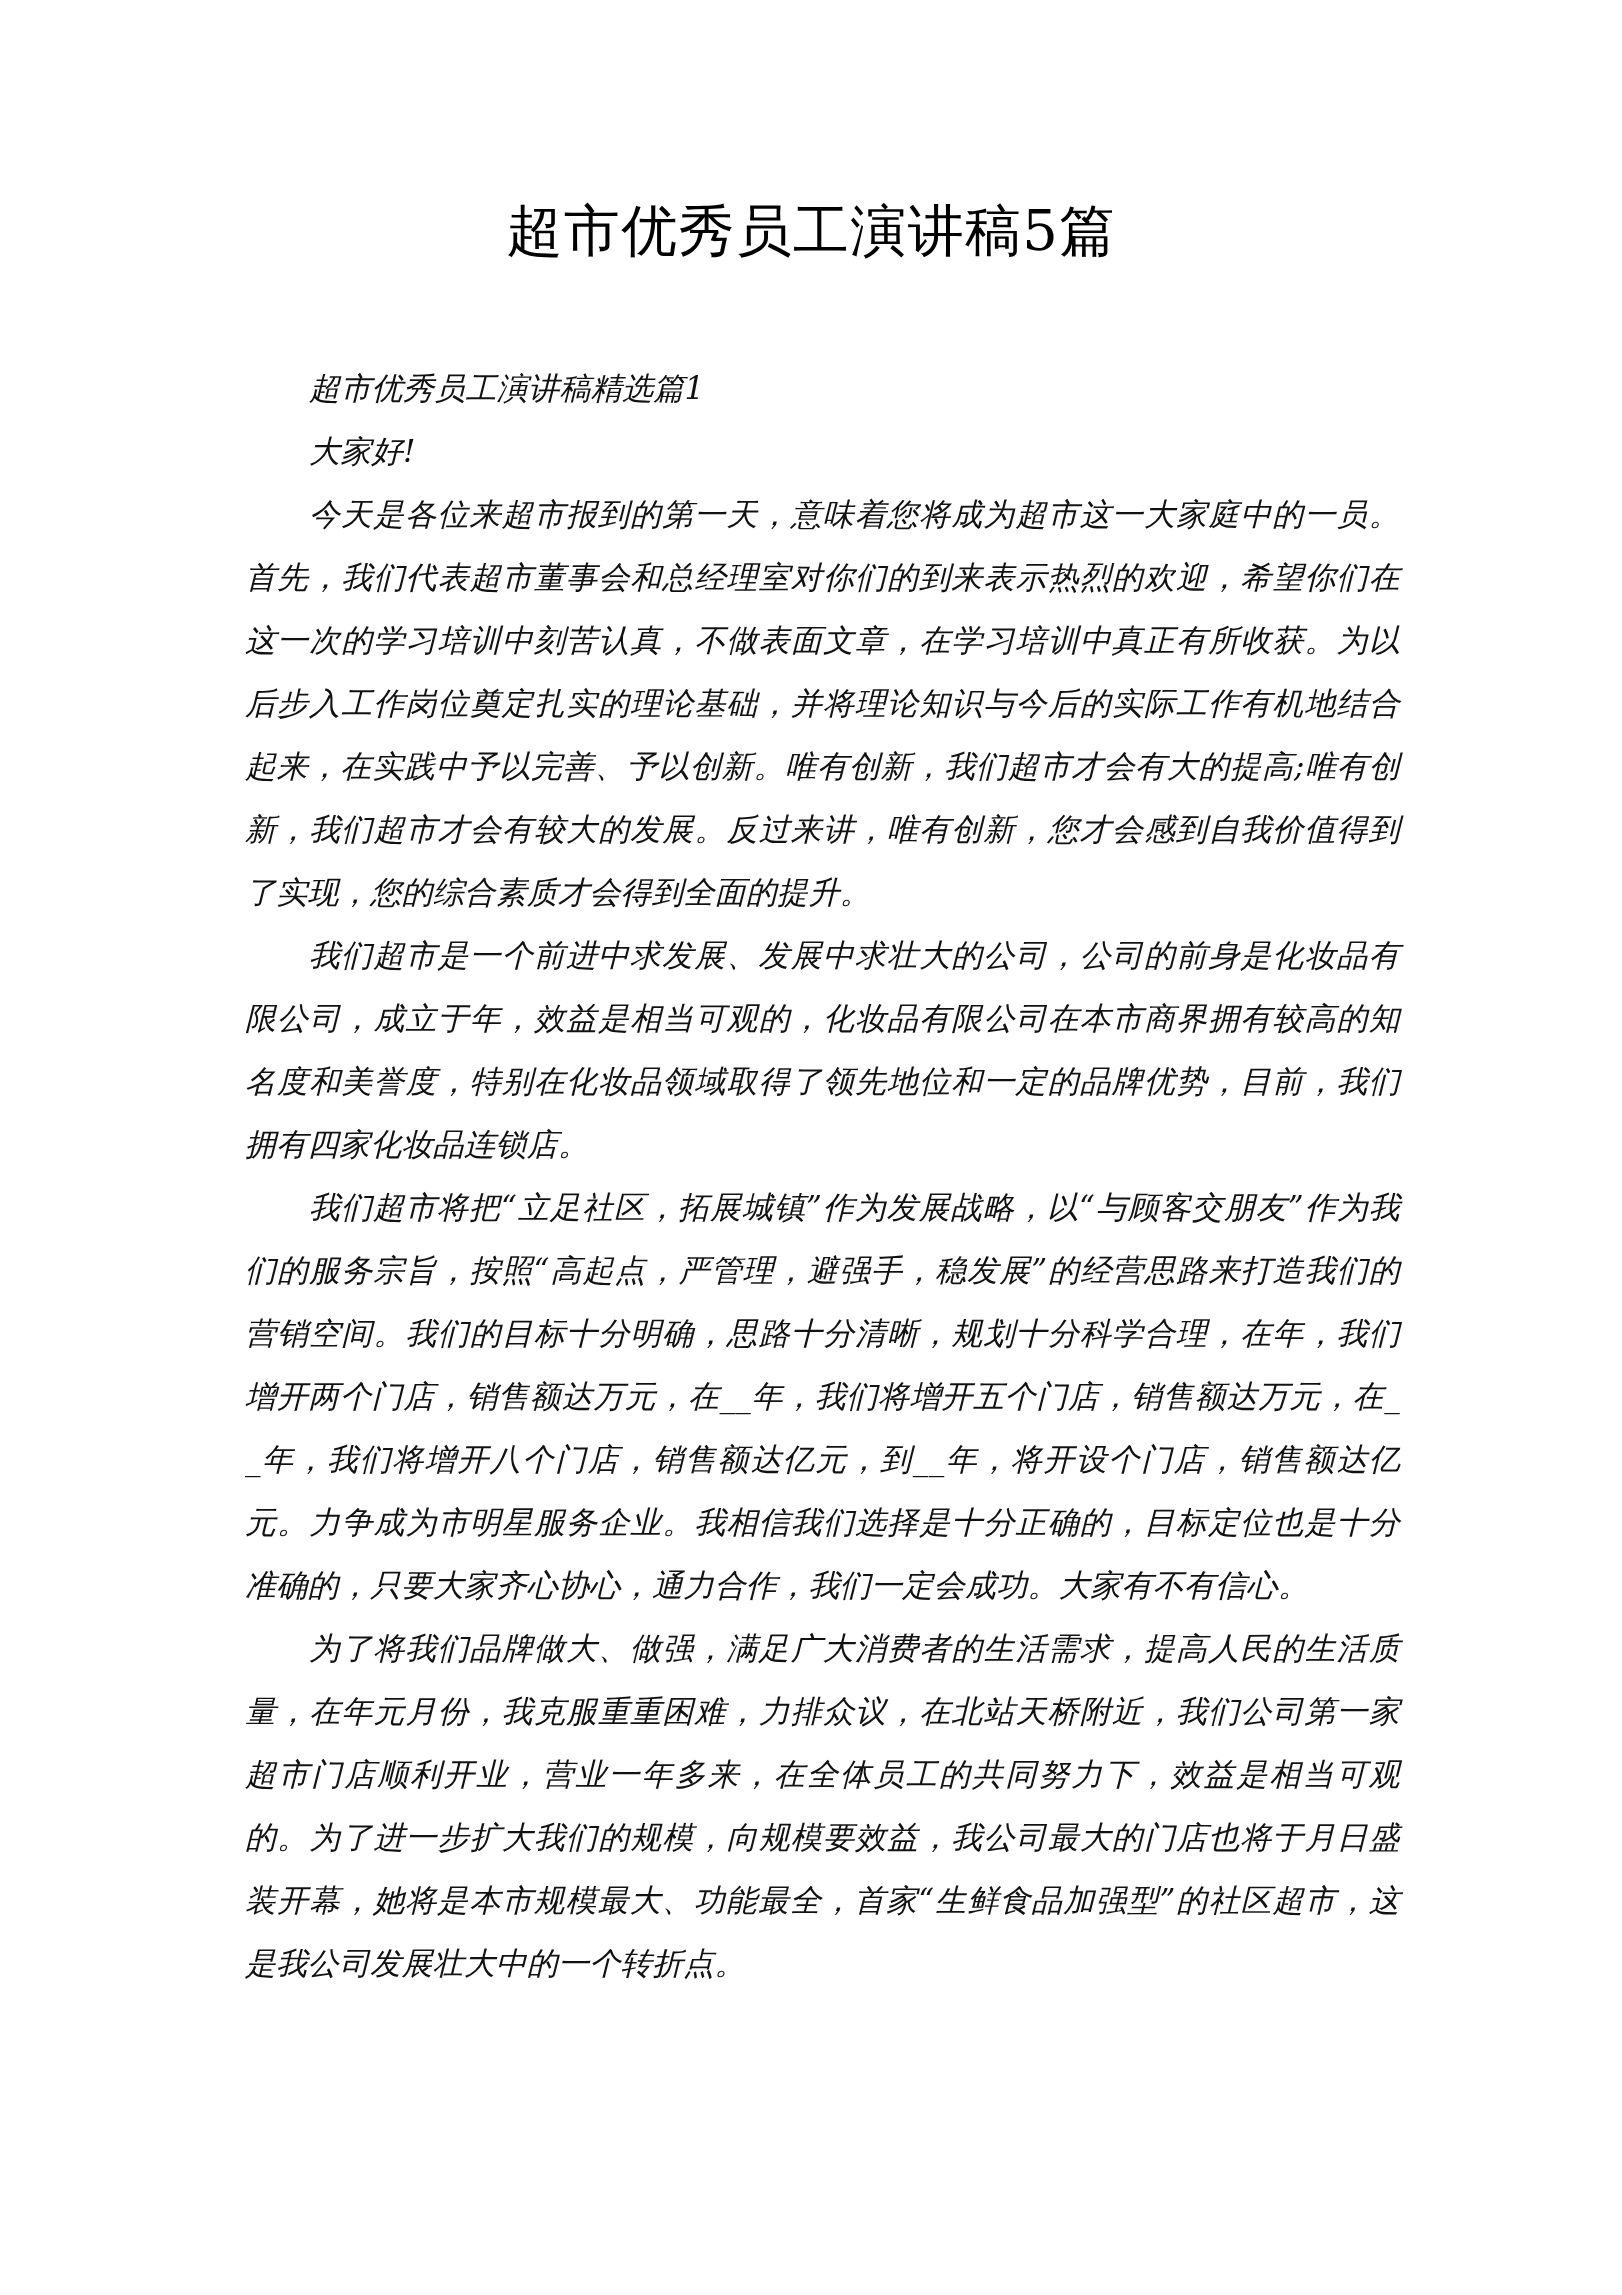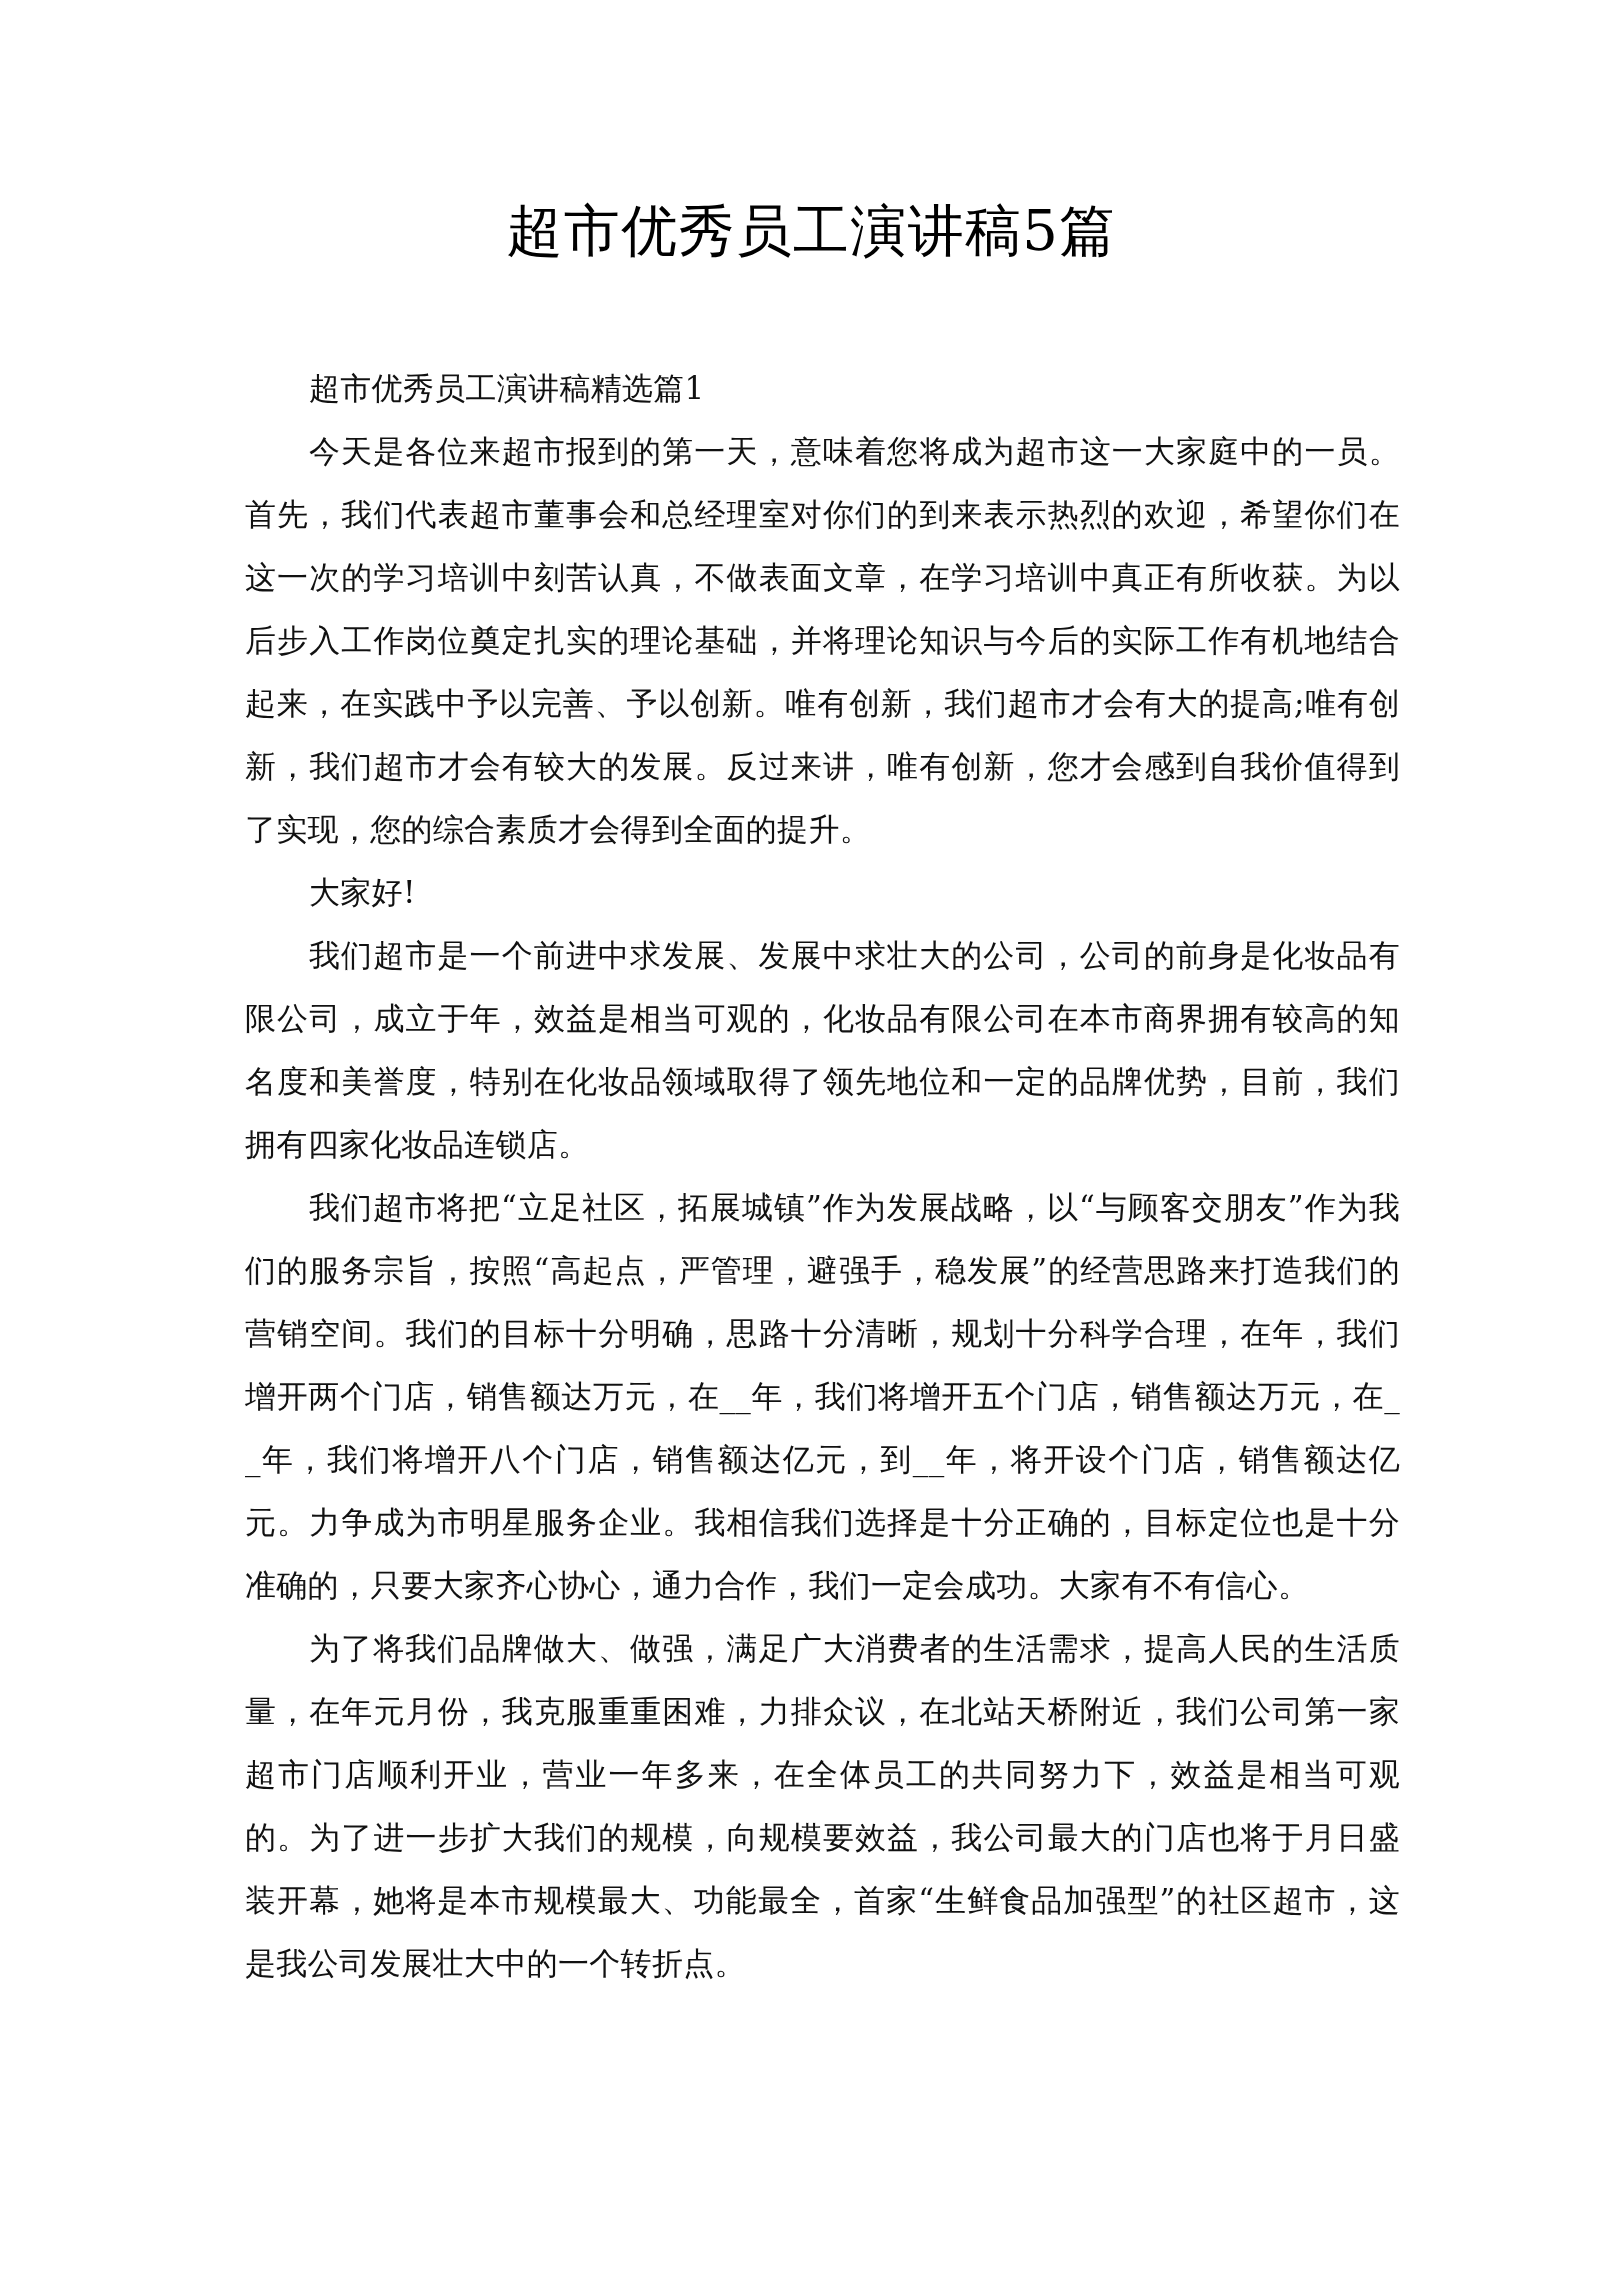--- a/index.html
+++ b/index.html
@@ -44,30 +44,31 @@
     .para {
       margin: 0;
       font-size: 31px;
       line-height: 63px;
       text-indent: 64px;
       text-align: justify;
       text-justify: inter-character;
       letter-spacing: 0.3px;
       color: #111111;
       word-break: break-all;
+      font-style: italic;
     }
   </style>
 </head>
 <body>
 
 <div class="page">
   <h1 class="doc-title">超市优秀员工演讲稿5篇</h1>
 
   <div class="body-text">
     <p class="para">超市优秀员工演讲稿精选篇1</p>
+    <p class="para">大家好!</p>
     <p class="para">今天是各位来超市报到的第一天，意味着您将成为超市这一大家庭中的一员。首先，我们代表超市董事会和总经理室对你们的到来表示热烈的欢迎，希望你们在这一次的学习培训中刻苦认真，不做表面文章，在学习培训中真正有所收获。为以后步入工作岗位奠定扎实的理论基础，并将理论知识与今后的实际工作有机地结合起来，在实践中予以完善、予以创新。唯有创新，我们超市才会有大的提高;唯有创新，我们超市才会有较大的发展。反过来讲，唯有创新，您才会感到自我价值得到了实现，您的综合素质才会得到全面的提升。</p>
-    <p class="para">大家好!</p>
     <p class="para">我们超市是一个前进中求发展、发展中求壮大的公司，公司的前身是化妆品有限公司，成立于年，效益是相当可观的，化妆品有限公司在本市商界拥有较高的知名度和美誉度，特别在化妆品领域取得了领先地位和一定的品牌优势，目前，我们拥有四家化妆品连锁店。</p>
     <p class="para">我们超市将把“立足社区，拓展城镇”作为发展战略，以“与顾客交朋友”作为我们的服务宗旨，按照“高起点，严管理，避强手，稳发展”的经营思路来打造我们的营销空间。我们的目标十分明确，思路十分清晰，规划十分科学合理，在年，我们增开两个门店，销售额达万元，在__年，我们将增开五个门店，销售额达万元，在__年，我们将增开八个门店，销售额达亿元，到__年，将开设个门店，销售额达亿元。力争成为市明星服务企业。我相信我们选择是十分正确的，目标定位也是十分准确的，只要大家齐心协心，通力合作，我们一定会成功。大家有不有信心。</p>
     <p class="para">为了将我们品牌做大、做强，满足广大消费者的生活需求，提高人民的生活质量，在年元月份，我克服重重困难，力排众议，在北站天桥附近，我们公司第一家超市门店顺利开业，营业一年多来，在全体员工的共同努力下，效益是相当可观的。为了进一步扩大我们的规模，向规模要效益，我公司最大的门店也将于月日盛装开幕，她将是本市规模最大、功能最全，首家“生鲜食品加强型”的社区超市，这是我公司发展壮大中的一个转折点。</p>
   </div>
 </div>
 
 
 </body></html>

